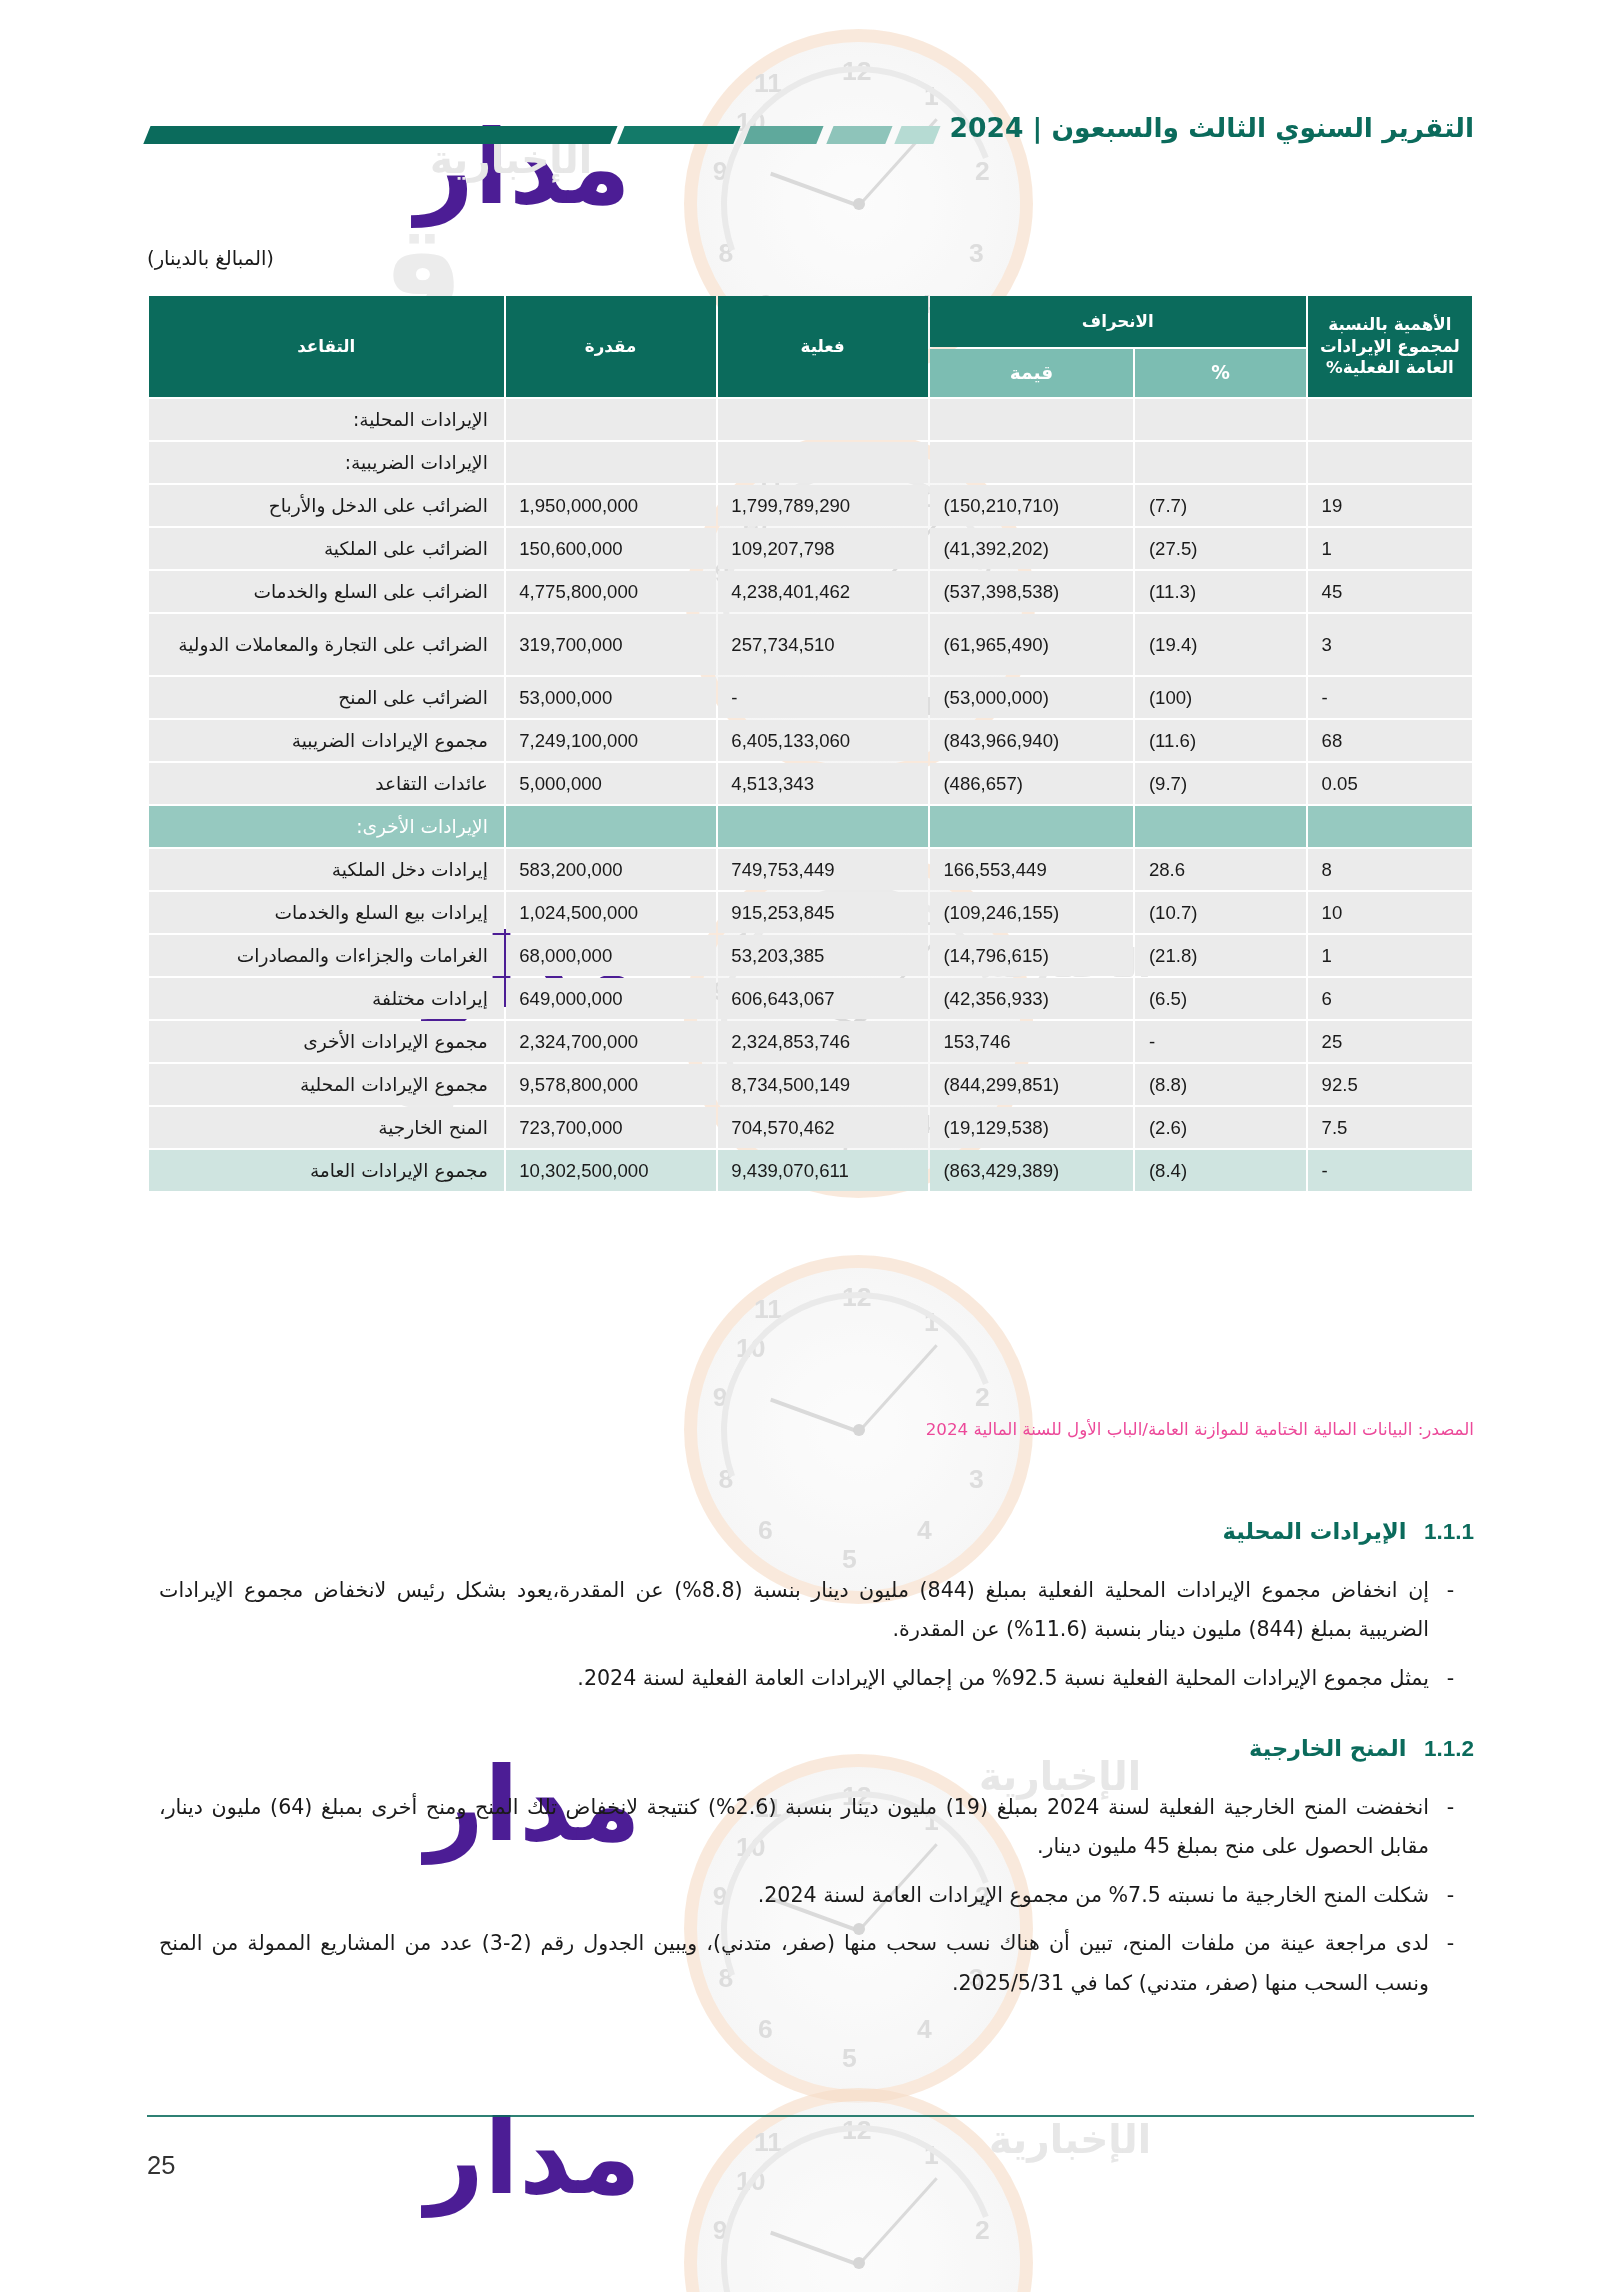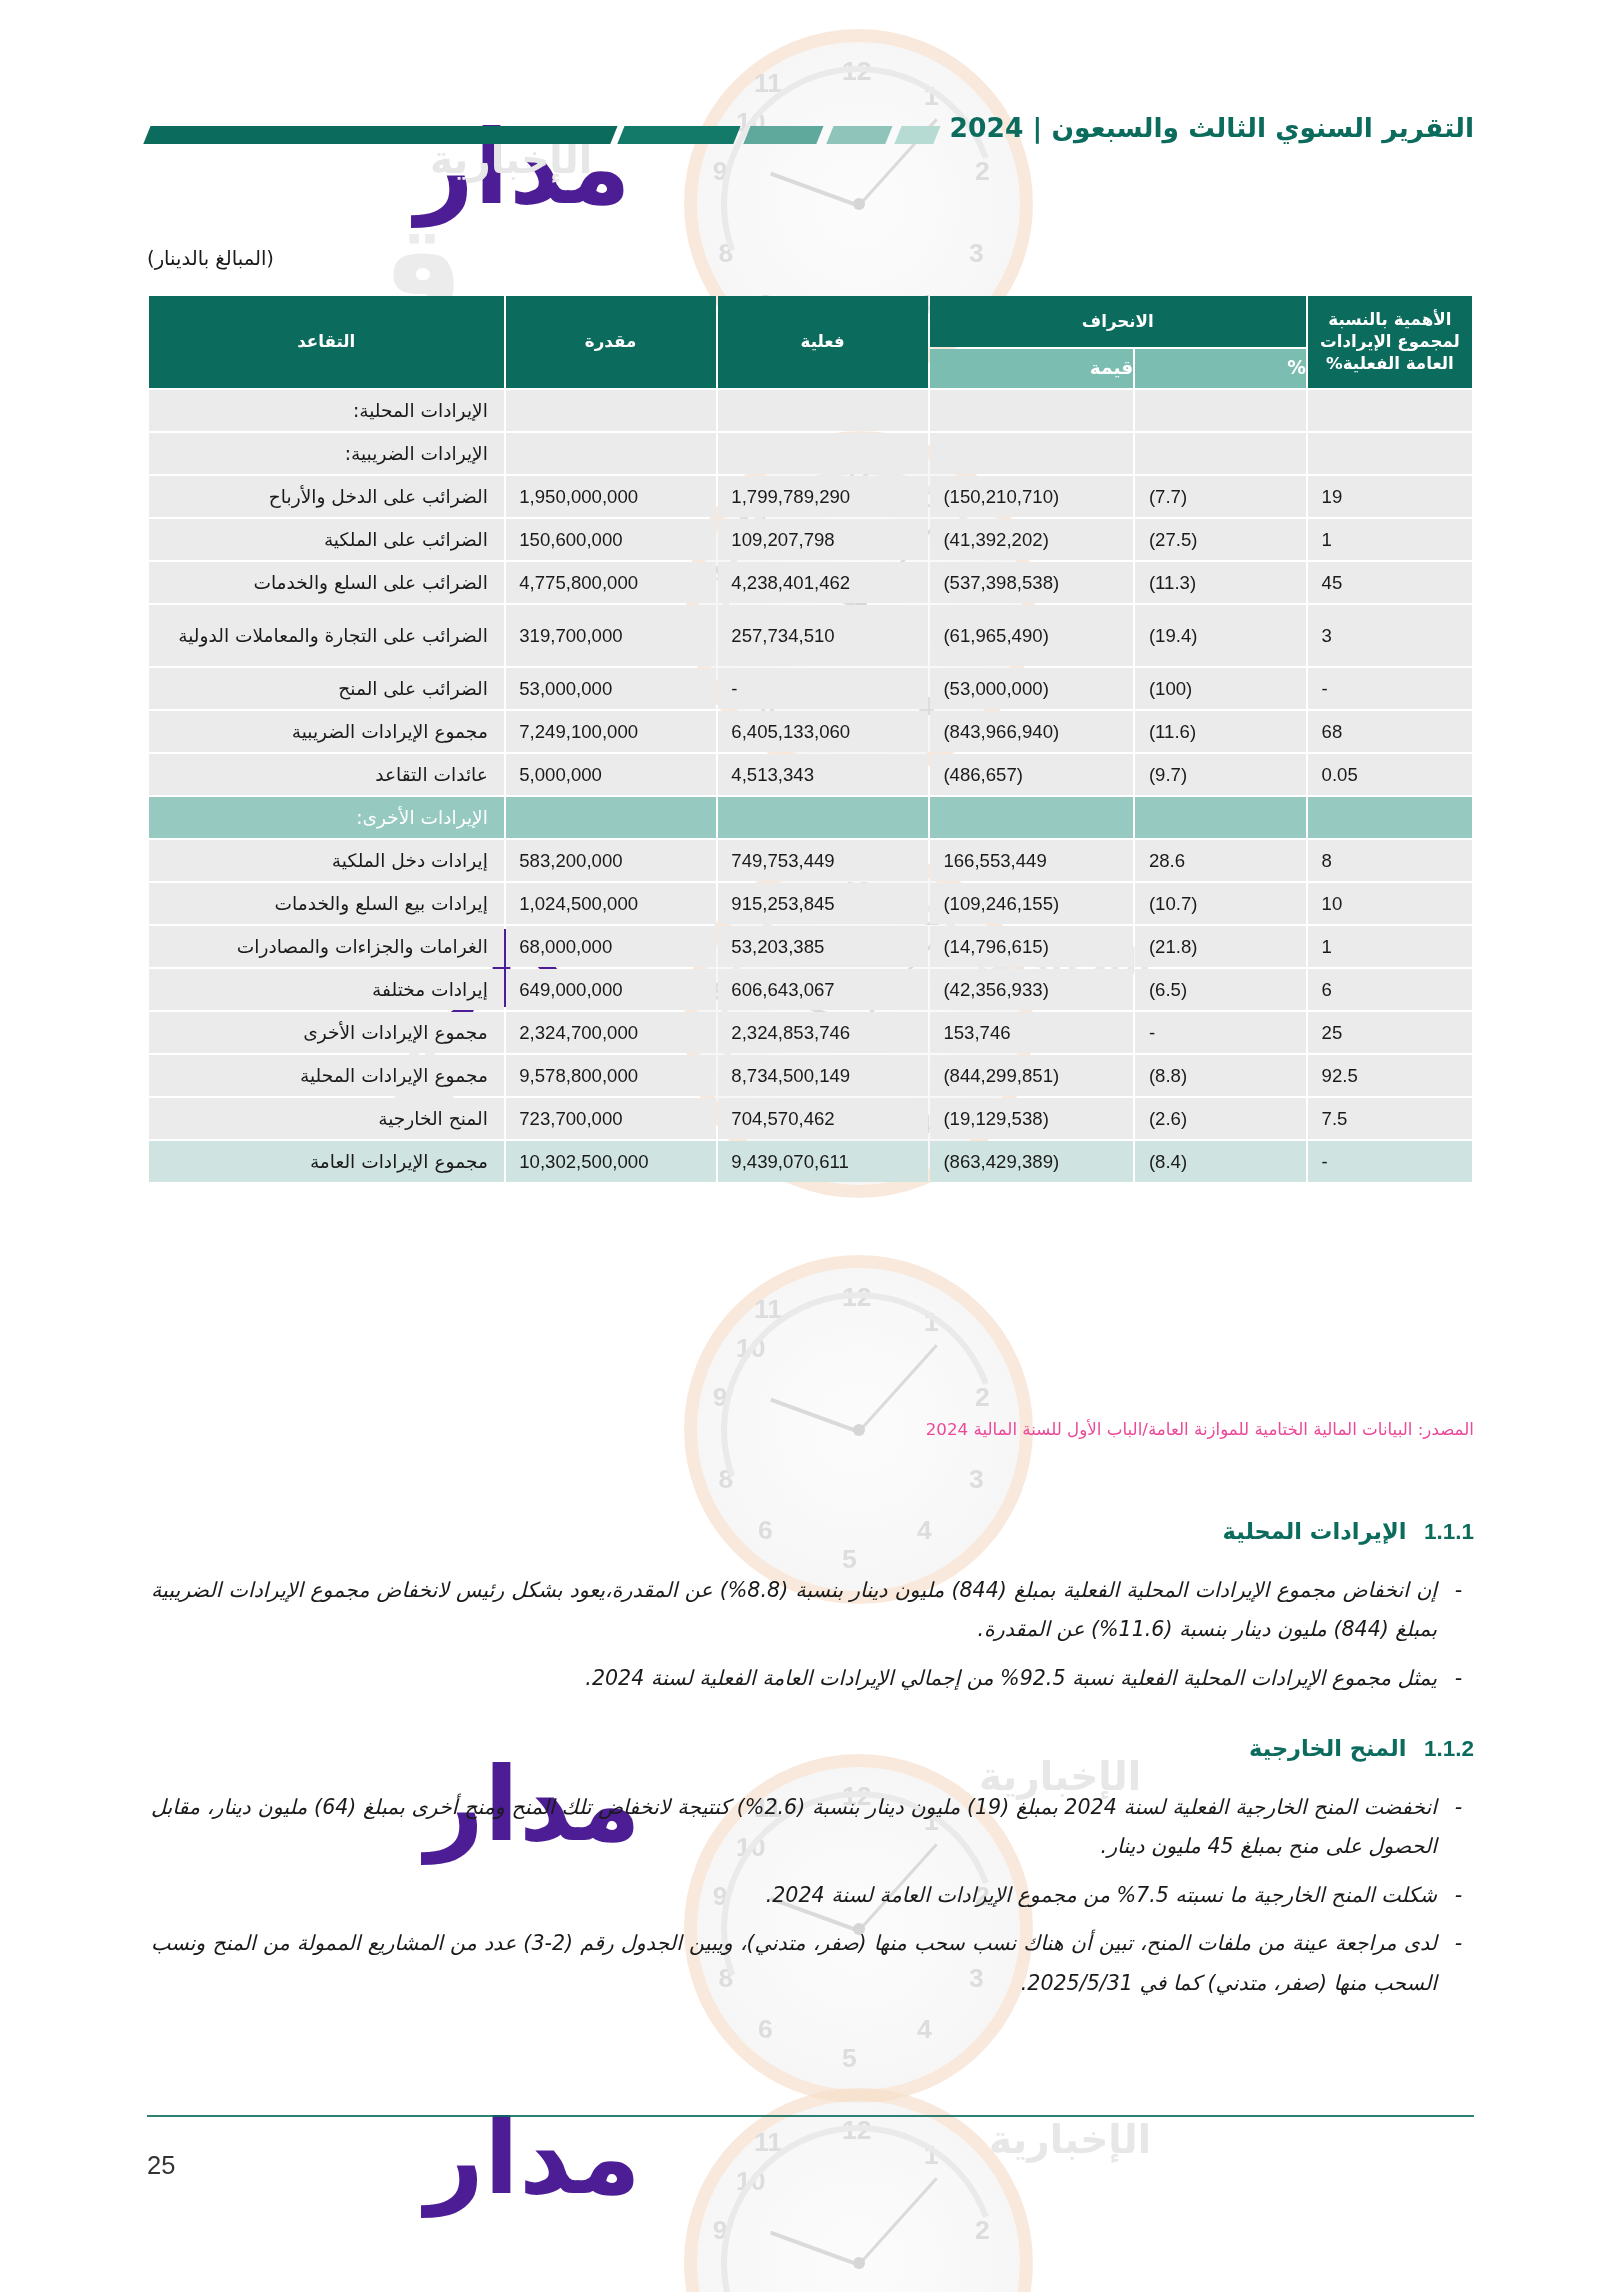--- a/index.html
+++ b/index.html
@@ -47,36 +47,36 @@
   .tbl-caption{position:absolute;right:0;top:0;font-size:21.6px;color:#1a1a1a;white-space:nowrap;}
   .tbl-units{position:absolute;left:0;top:0;font-size:19.6px;color:#1a1a1a;white-space:nowrap;}
   
   .tbl-wrap{position:absolute;top:294px;right:147px;left:147px;}
   table.fin{width:100%;border-collapse:separate;border-spacing:2px;table-layout:fixed;}
   table.fin th,table.fin td{padding:0;vertical-align:middle;}
   thead th{
     background:#0b6b5c;color:#ffffff;font-size:16.7px;font-weight:700;
     text-align:center;line-height:1.3;font-family:"DejaVu Sans",sans-serif;
   }
-  thead th.sub{background:#7cbdb2;font-size:18.6px;height:39px;text-align:right;}
+  thead th.sub{background:#7cbdb2;font-size:18.6px;height:48px;}
   thead th.imp{padding:5.9px 7.8px;}
   tbody td{background:#ebebeb;height:41px;font-size:18.6px;color:#1a1a1a;}
   tbody td.num{text-align:left;padding-left:13.7px;font-family:"Liberation Sans",sans-serif;}
   tbody td.lbl{text-align:right;padding-right:15.7px;font-size:18.6px;}
   tbody tr.section td{background:#ebebeb;}
   tbody tr.band td{background:#96c9c0;color:#ffffff;font-weight:400;}
   tbody tr.band td.lbl{color:#ffffff;}
   tbody tr.grand td{background:#cfe4e0;}
   tbody tr.tall td{height:61px;}
   .src-note{position:absolute;right:147px;top:1419px;font-size:16.7px;color:#ec4899;white-space:nowrap;}
   
   .sec{position:absolute;right:147px;left:147px;}
   .sec-head{color:#0b6b5c;font-size:22.5px;font-weight:700;font-family:"DejaVu Sans",sans-serif;}
   .sec-head .no{display:inline-block;margin-left:17.6px;font-family:"Liberation Sans",sans-serif;}
-  ul.bullets{list-style:none;margin:4px;padding:0;font-style:italic;}
+  ul.bullets{list-style:none;margin:12px;padding:0;}
   ul.bullets li{
     position:relative;padding-right:33px;margin-bottom:9.8px;
     font-size:20.6px;line-height:1.9;color:#1a1a1a;text-align:justify;
   }
   ul.bullets li::before{content:"-";position:absolute;right:7.8px;top:0;color:#1a1a1a;font-size:20.6px;}
   .page-no{position:absolute;left:147px;top:2151px;font-size:25.5px;color:#333;font-family:"Liberation Sans",sans-serif;}
   .foot-rule{position:absolute;right:147px;left:147px;top:2115px;height:2px;background:#0b6b5c;opacity:.85;}
 </style>
 </head>
 <body>

